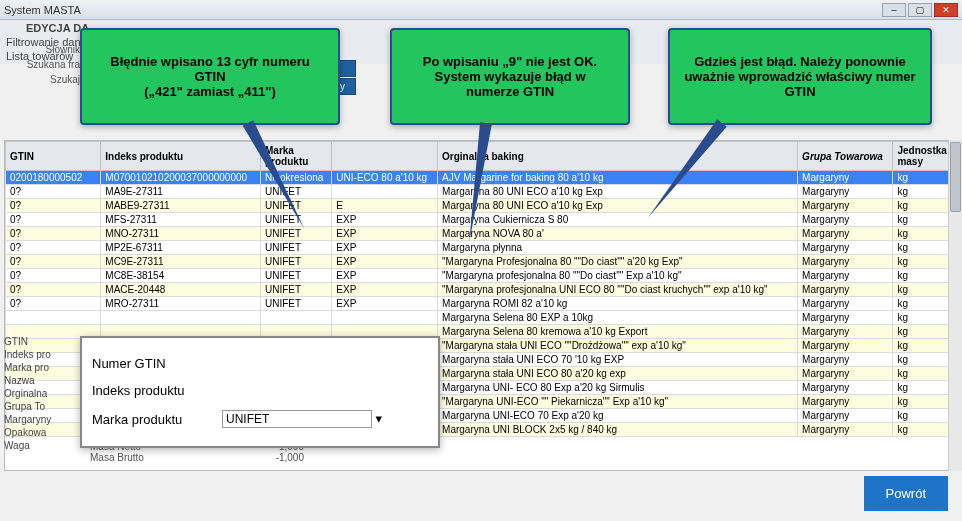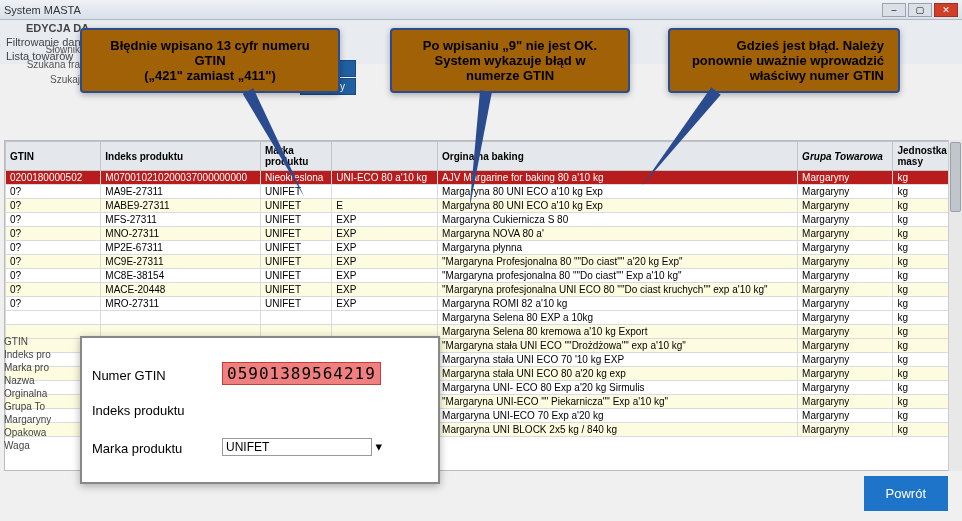--- a/index.html
+++ b/index.html
@@ -13,44 +13,44 @@
   
   .toolbar { background:#e8ecf0; padding:2px 6px; display:flex; gap:8px; font-size:11px; color:#444; }
   .toolbar span { cursor:pointer; }
   
   .sidebar { position:absolute; left:4px; top:42px; width:76px; font-size:10px; color:#555; }
   .sidebar div { padding:2px 0;text-align:right; }
   .searchbtns { position:absolute; left:300px; top:60px; display:flex; flex-direction:column; gap:1px; }
   .searchbtns .btn { background:#2060a0; color:#fff; font-size:10px; padding:2px 10px; border:1px solid #164a80; cursor:pointer; }
   
   .callouts { position:absolute; top:28px; left:0; right:0; height:110px; pointer-events:none; z-index:50; }
-  .callout { position:absolute; background:#a16207; border:2px solid #2a4b8d; border-radius:4px; padding:8px 14px; text-align:center; font-size:13px; font-weight:bold; box-shadow:0 2px 6px rgba(0,0,0,.3); }
+  .callout { position:absolute; background:#22c55e; border:2px solid #2a4b8d; border-radius:4px; padding:24px 14px; text-align:center; font-size:13px; font-weight:bold; box-shadow:0 2px 6px rgba(0,0,0,.3); }
   .callout.c1 { left:80px; top:0; width:260px; }
   .callout.c2 { left:390px; top:0; width:240px; }
-  .callout.c3 { left:668px; top:0; width:232px;text-align:right; }
+  .callout.c3 { left:668px; top:0; width:264px; }
   .callout .tail { position:absolute; bottom:-28px; left:50%; width:0; height:0; border-left:14px solid transparent; border-right:14px solid transparent; border-top:28px solid #2a4b8d; transform:translateX(-50%); }
   .callout.c1 .tail { left:65%; bottom:-120px; border-top-width:120px; border-left-width:6px; border-right-width:6px; transform:translateX(-50%) rotate(-28deg); transform-origin:top; }
   .callout.c2 .tail { left:40%; bottom:-120px; border-top-width:120px; border-left-width:6px; border-right-width:6px; transform:translateX(-50%) rotate(8deg); transform-origin:top; }
   .callout.c3 .tail { left:20%; bottom:-120px; border-top-width:120px; border-left-width:6px; border-right-width:6px; transform:translateX(-50%) rotate(38deg); transform-origin:top; }
   
   .grid-wrap { position:absolute; top:140px; left:4px; right:4px; bottom:50px; background:#fff; border:1px solid #bbb; overflow:hidden; }
   .grid { width:100%; border-collapse:collapse; font-size:10px; }
   .grid th { background:#e4e8ec; border:1px solid #c0c4c8; padding:3px 4px; text-align:left; font-weight:bold; position:sticky; top:0; }
   .grid td { border:1px solid #d8dce0; padding:1px 4px; height:14px; white-space:nowrap; overflow:hidden; }
-  .grid tr.sel td { background:#b91c1c; color:#fff;margin-top:8px; }
+  .grid tr.sel td { background:#3b82f6; color:#fff;margin-top:8px; }
   .grid tr.alt td { background:#fefce0; }
   
   .col-gtin{width:90px;} .col-idx{width:140px;} .col-marka{width:60px;}
   .col-mid{width:76px;} .col-name{width:340px;} .col-grp{width:90px;font-style:italic;} .col-jdn{width:60px;}
   
   .detail-panel { position:absolute; left:4px; top:335px; width:74px; font-size:10px; color:#444; }
   .detail-panel div { padding:1px 0; }
   
   .edit-popup { position:absolute; left:80px; top:336px; width:360px; background:#fff; border:2px solid #888; box-shadow:0 2px 8px rgba(0,0,0,.3); z-index:40; padding:6px 10px; }
-  .edit-popup .row { display:flex; align-items:flex-end; margin:20px 0; }
+  .edit-popup .row { display:flex; align-items:center; margin:12px 0; }
   .edit-popup .lbl { width:130px; font-size:13px; }
   .edit-popup .val { flex:1; font-size:13px; }
   .edit-popup .gtin-err { background:#f08080; font-family:monospace; font-size:16px; letter-spacing:1px; padding:1px 4px; border:1px solid #c04040; }
   .edit-popup input.combo { width:150px; border:1px solid #999; font-size:12px; padding:1px 3px; }
   
   .extras { position:absolute; left:90px; top:430px; font-size:10px; color:#555; }
   .extras .r { display:flex; }
   .extras .l1{width:130px;} .extras .l2{width:90px; text-align:right; padding-right:6px;}
   
   .powrot { position:absolute; right:14px; bottom:10px; background:#1e74c8; color:#fff; padding:10px 22px; font-size:13px; border:none; cursor:pointer; }
@@ -301,21 +301,20 @@
   <div>Orginalna</div>
   <div>Grupa To</div>
   <div>Margaryny</div>
   <div>Opakowa</div>
   <div>Waga</div>
 </div>
 
 <div class="edit-popup">
   <div class="row">
     <div class="lbl">Numer GTIN</div>
-    <div class="val"><span class="gtin-err">05901389564219</span></div>
   </div>
   <div class="row">
     <div class="lbl">Indeks produktu</div>
     <div class="val"></div>
   </div>
   <div class="row">
     <div class="lbl">Marka produktu</div>
     <div class="val"><input class="combo" value="UNIFET" style=""> ▾</div>
   </div>
 </div>

